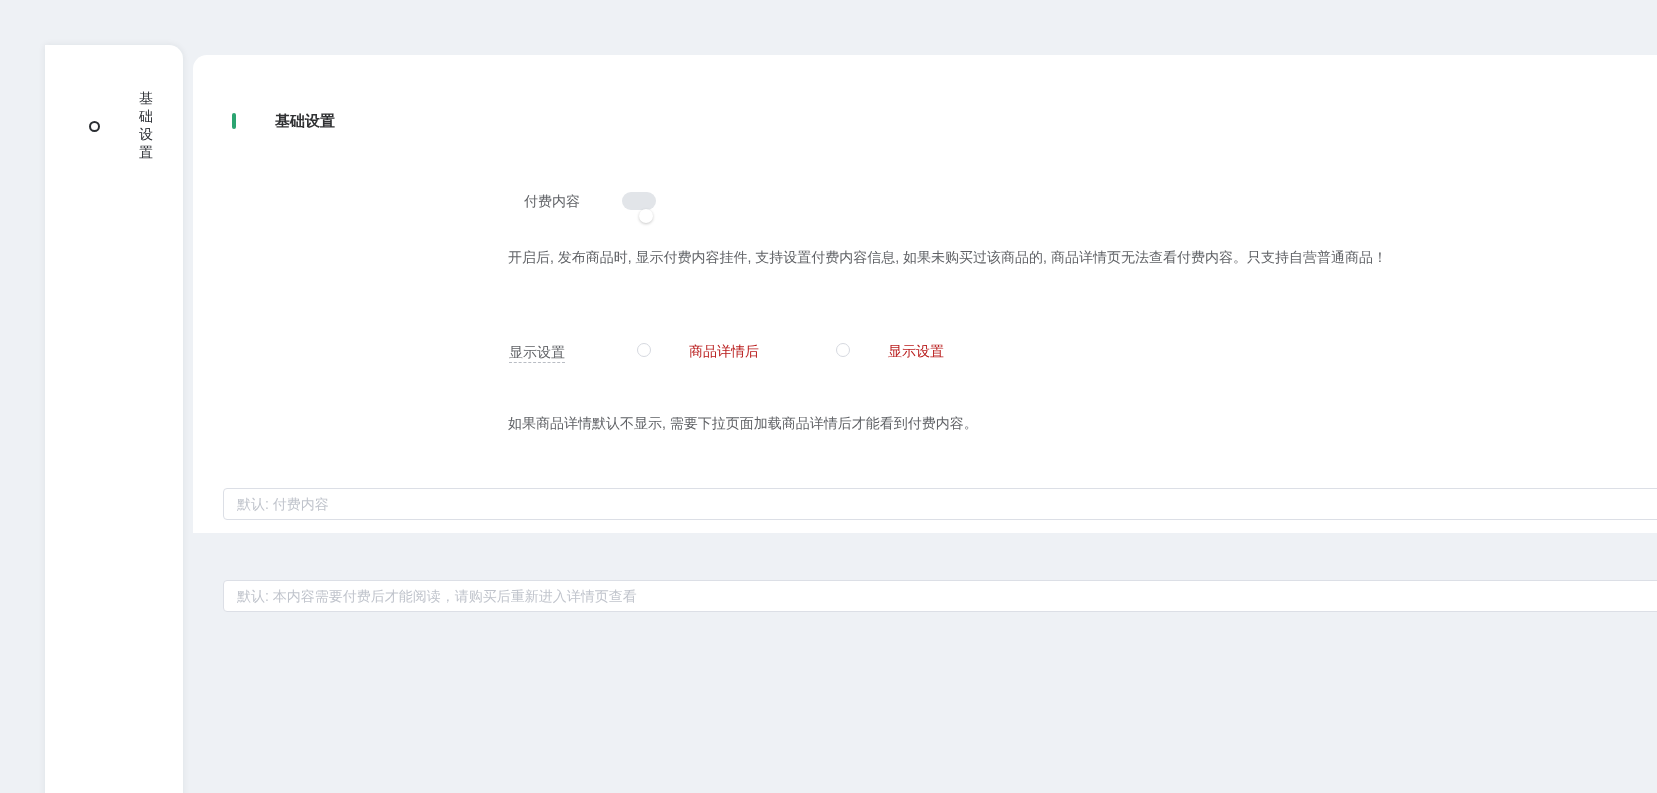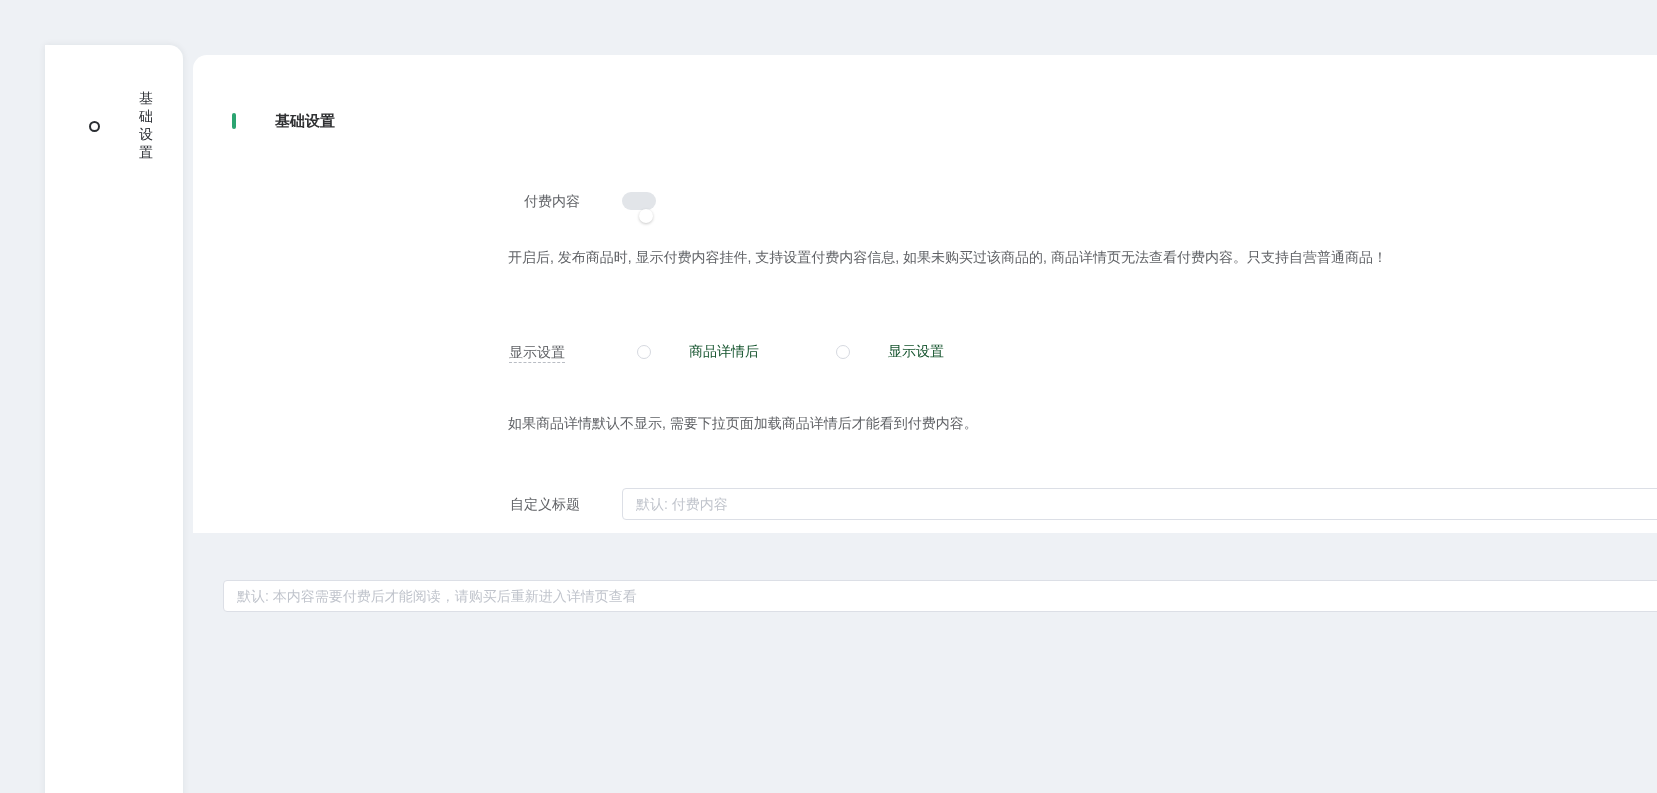--- a/index.html
+++ b/index.html
@@ -110,24 +110,24 @@
     left: 2px; top: 2px;
     width: 14px; height: 14px;
     border-radius: 50%;
     background: #ffffff;
     box-shadow: 0 1px 3px rgba(0,0,0,0.22);
   }
 
   
   .radio-option {
     display: flex;
-    align-items: center;
+    align-items: flex-start;
     gap: 8px;
     margin-right: 32px;
-    color: #14532d;
+    color: #b91c1c;
     cursor: pointer;
   }
   .radio-circle {
     width: 14px; height: 14px;
     border: 1px solid #d6d9e0;
     border-radius: 50%;
     background: #fff;
     flex: none;
   }
 
@@ -198,21 +198,20 @@
     </label>
     <label class="radio-option">
       <span class="radio-circle"></span>
       <span>显示设置</span>
     </label>
   </div>
 
   <div class="help-row help-2">如果商品详情默认不显示, 需要下拉页面加载商品详情后才能看到付费内容。</div>
 
   <div class="form-row row-input-1">
-    <div class="form-label">自定义标题</div>
     <input type="text" class="text-input" placeholder="默认: 付费内容" style="">
   </div>
 
   <div class="form-row row-input-2">
     <input type="text" class="text-input" placeholder="默认: 本内容需要付费后才能阅读，请购买后重新进入详情页查看" style="">
   </div>
 
 </main>
 
 <button class="save-button" aria-label="save"></button>

